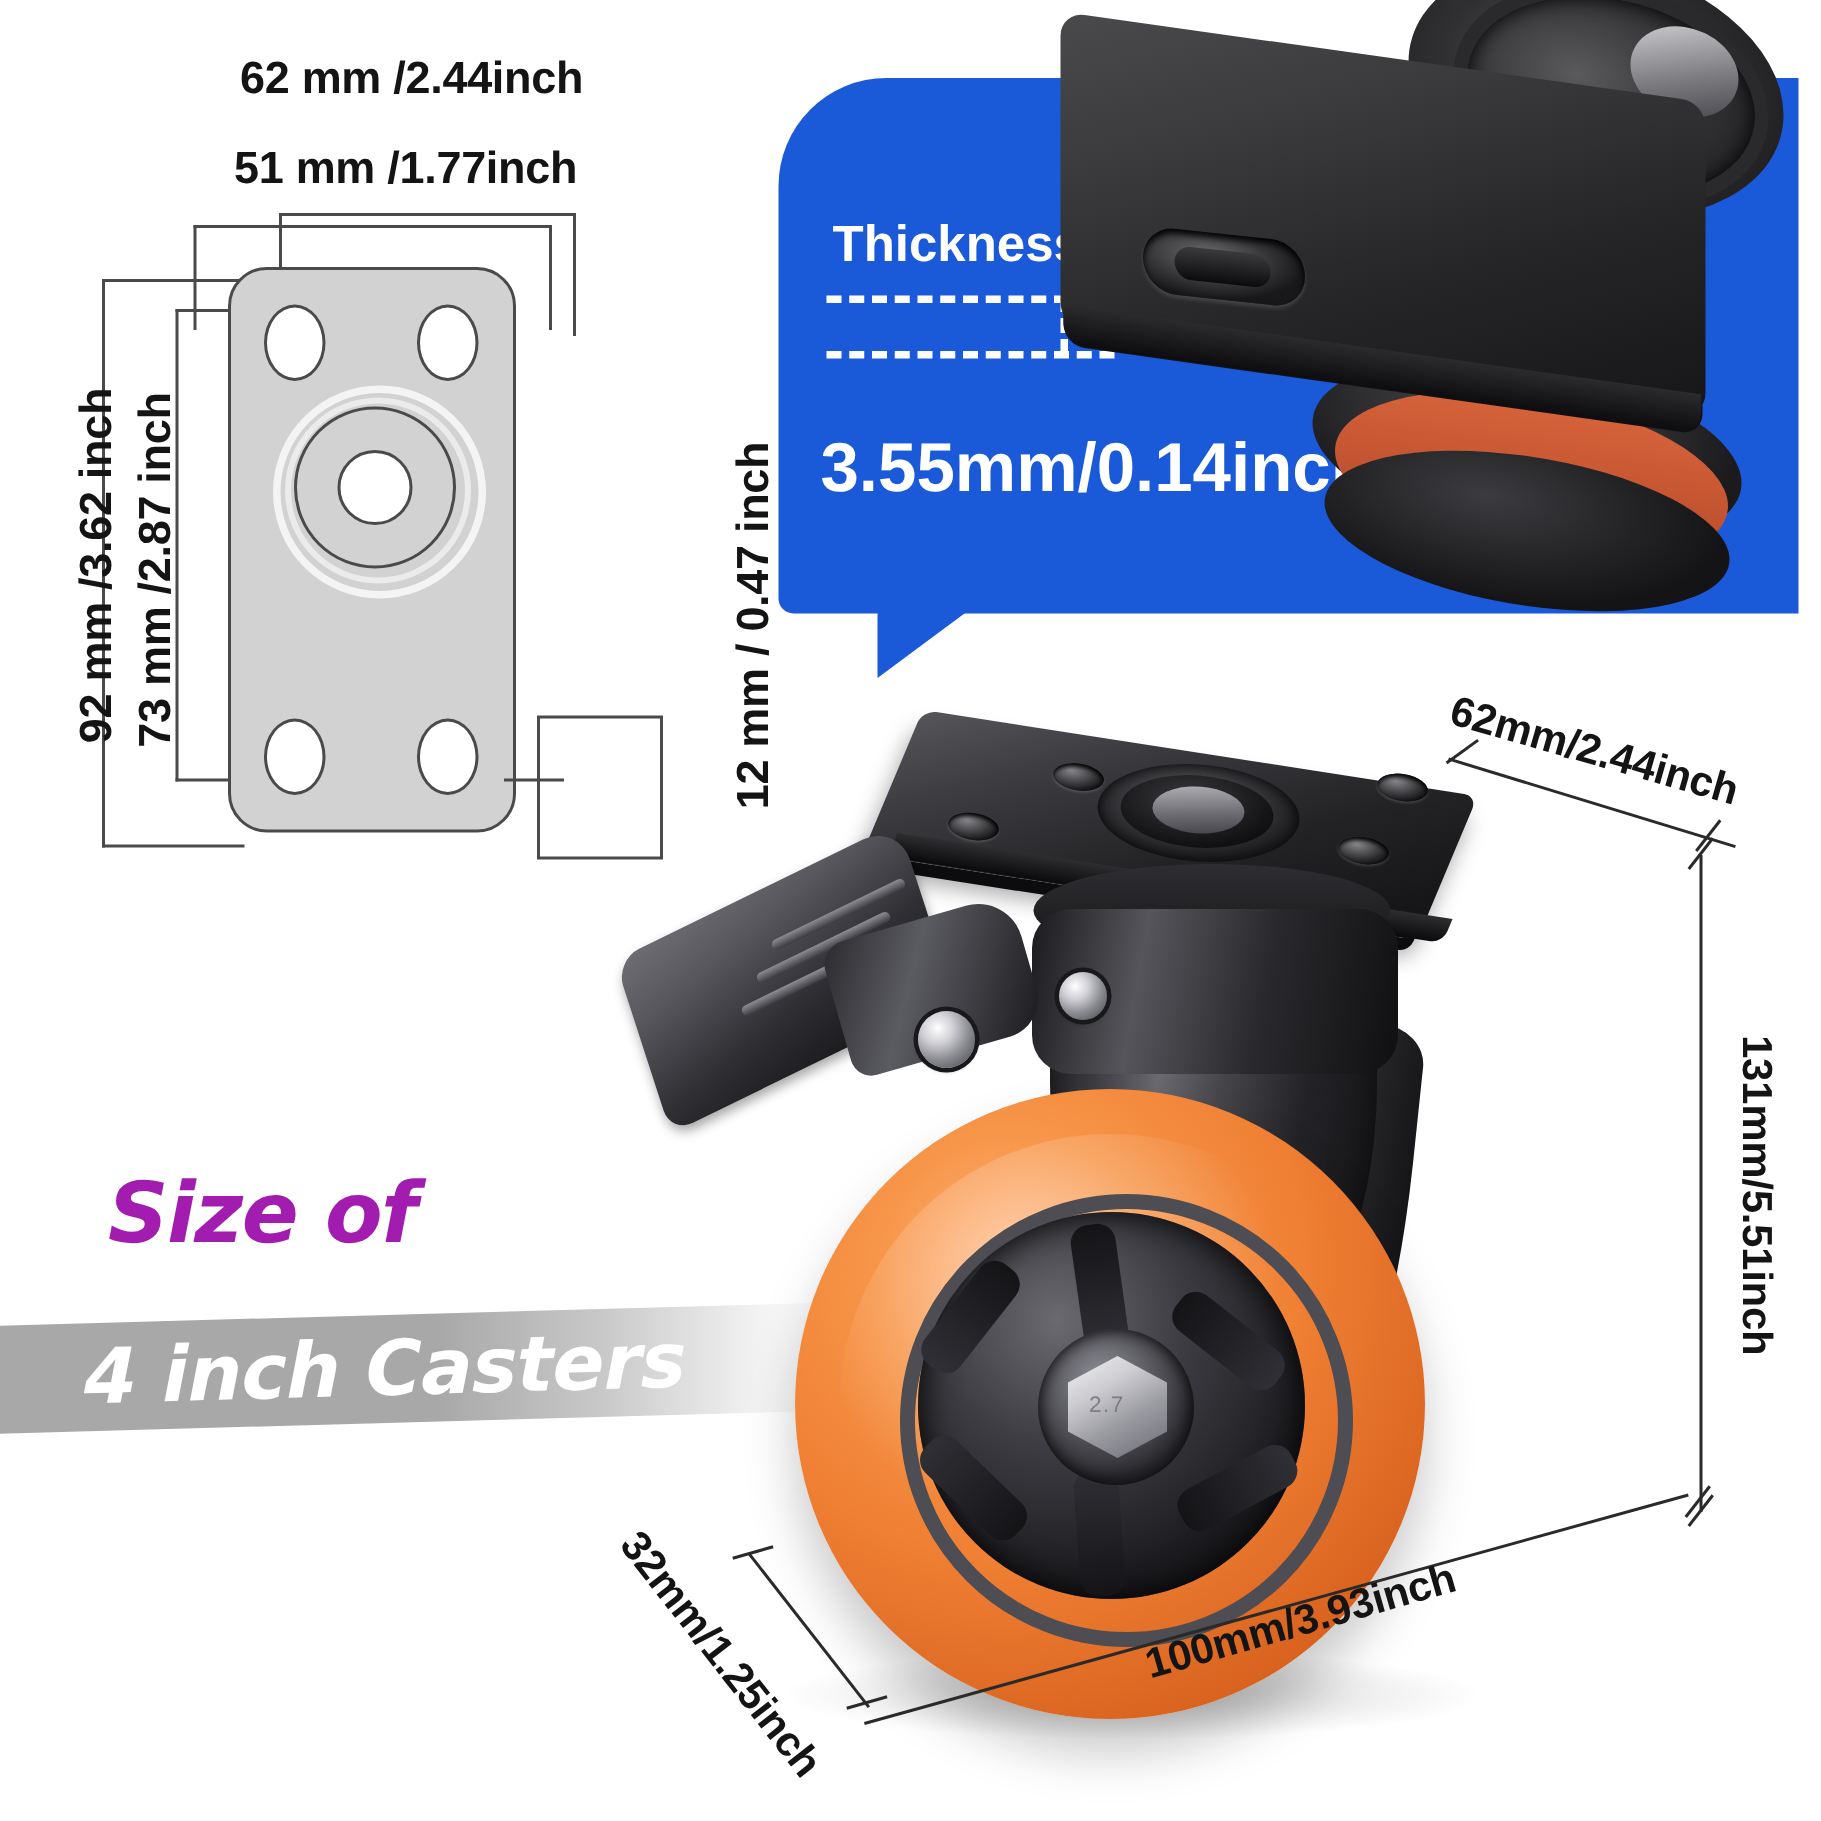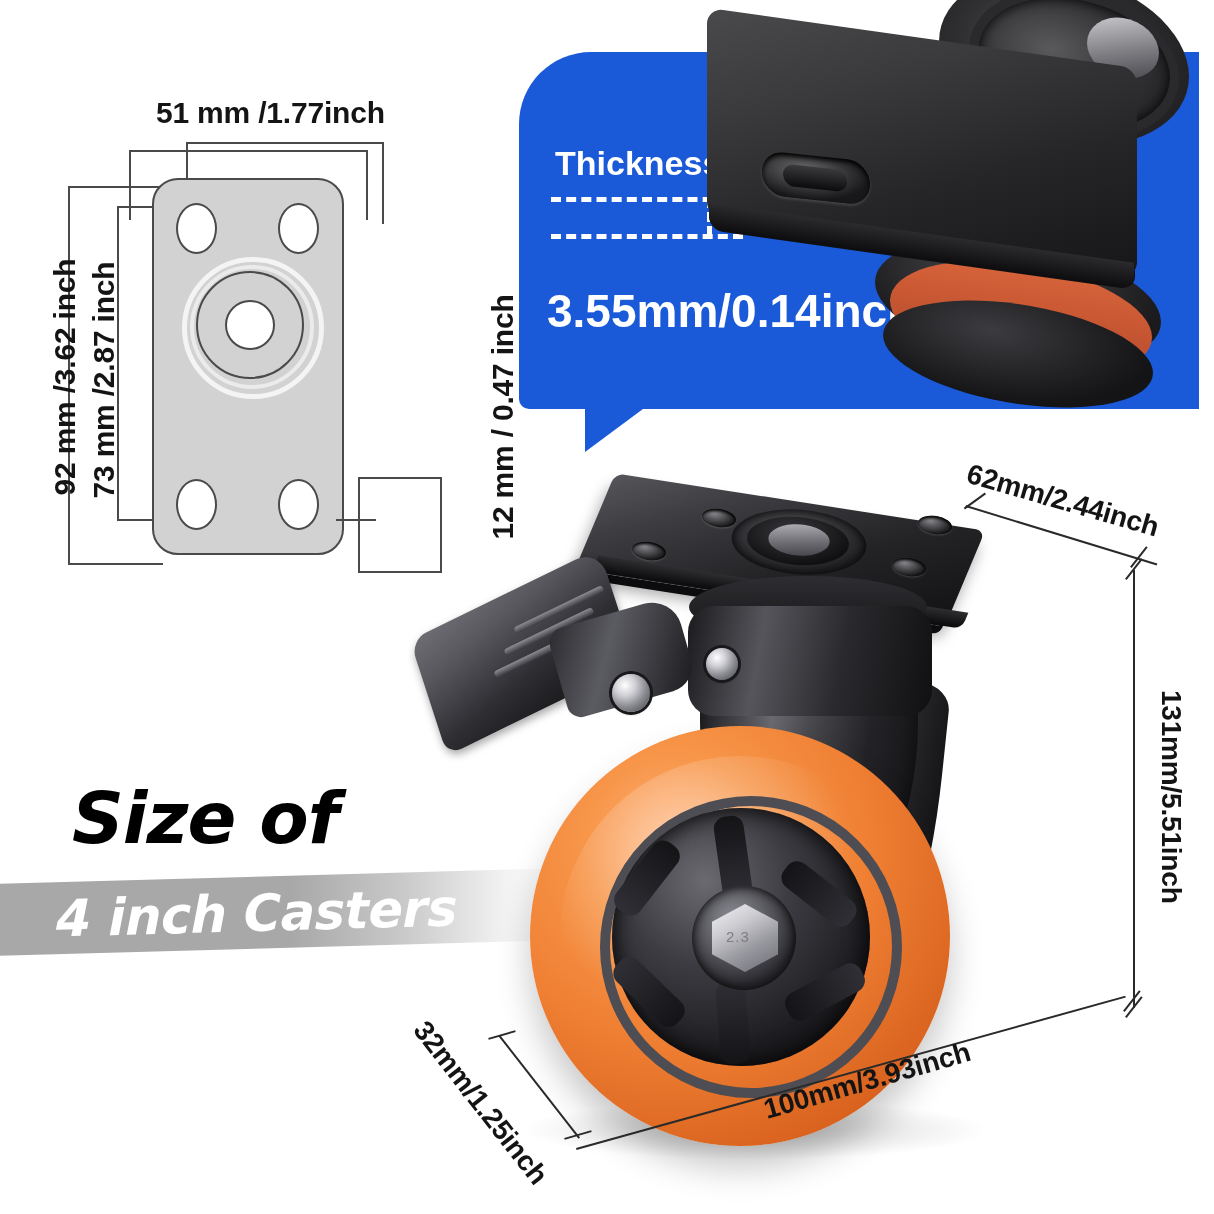--- a/index.html
+++ b/index.html
@@ -97,21 +97,21 @@
   }
   .hub-dark-sm2{
     position:absolute;left:176px;top:276px;width:270px;height:100px;border-radius:50%;
     background:radial-gradient(ellipse at 40% 30%,#3c3c40,#141416 70%);transform:skewY(8deg);
   }
 
   
   #headline{left:72px;top:782px;}
   #headline .big{
     font-family:"DejaVu Sans",sans-serif;font-style:italic;font-weight:700;
-    font-size:72px;color:#000000;letter-spacing:-1px;line-height:1;
+    font-size:56px;color:#a21caf;letter-spacing:-1px;line-height:1;
   }
   #banner{
     left:0;top:876px;width:560px;height:72px;
     background:linear-gradient(90deg,#a8a8a8 0%,#a8a8a8 52%,#c9c9c9 72%,#f2f2f2 90%,#ffffff 100%);
     transform:skewY(-1.6deg);
   }
   #banner-text{
     left:56px;top:884px;font-family:"DejaVu Sans",sans-serif;font-style:italic;
     font-weight:700;font-size:51px;color:#ffffff;letter-spacing:-0.5px;
     transform:skewY(-1.6deg);
@@ -253,20 +253,21 @@
 </head>
 <body>
 
 <div id="stage">
 
   <div class="abs" id="tech-drawing">
 
     <div class="abs lead v" style="left:129px;top:150px;height:70px;"></div>
     <div class="abs lead v" style="left:366px;top:150px;height:70px;"></div>
     <div class="abs lead h" style="left:129px;top:150px;width:239px;"></div>
+    <div class="abs dimtext" style="left:160px;top:36px;font-size:30px;">62 mm /2.44inch</div>
 
     <div class="abs lead v" style="left:186px;top:142px;height:82px;"></div>
     <div class="abs lead v" style="left:382px;top:142px;height:82px;"></div>
     <div class="abs lead h" style="left:186px;top:142px;width:198px;"></div>
     <div class="abs dimtext" style="left:156px;top:96px;font-size:30px;">51 mm /1.77inch</div>
 
     <div class="abs lead h" style="left:68px;top:186px;width:95px;"></div>
     <div class="abs lead h" style="left:68px;top:563px;width:95px;"></div>
     <div class="abs lead v" style="left:68px;top:186px;height:379px;"></div>
     <div class="abs dimtext vlabel" style="left:-75px;top:360px;width:280px;text-align:center;font-size:30px;transform:rotate(-90deg);">92 mm /3.62 inch</div>
@@ -356,21 +357,21 @@
 
     <div class="spoke" style="left:232px;top:356px;width:30px;height:84px;transform:rotate(38deg);"></div>
     <div class="spoke" style="left:318px;top:336px;width:30px;height:84px;transform:rotate(-8deg);"></div>
     <div class="spoke" style="left:404px;top:372px;width:30px;height:84px;transform:rotate(-52deg);"></div>
     <div class="spoke" style="left:410px;top:470px;width:30px;height:84px;transform:rotate(-118deg);"></div>
     <div class="spoke" style="left:318px;top:500px;width:30px;height:84px;transform:rotate(176deg);"></div>
     <div class="spoke" style="left:234px;top:470px;width:30px;height:84px;transform:rotate(134deg);"></div>
 
     <div class="axle-ring"></div>
     <div class="hex-bolt"></div>
-    <div class="hex-mark">2.3</div>
+    <div class="hex-mark">2.7</div>
   </div>
 
   <div class="abs dimline" style="left:966px;top:505px;width:200px;height:2.4px;transform:rotate(17deg);"></div>
   <div class="abs tick" style="left:962px;top:500px;width:26px;height:2.4px;transform:rotate(-36deg);"></div>
   <div class="abs tick" style="left:1126px;top:556px;width:26px;height:2.4px;transform:rotate(-52deg);"></div>
   <div class="abs dimtext" style="left:972px;top:458px;font-size:28px;transform:rotate(16deg);transform-origin:0 0;">62mm/2.44inch</div>
 
   <div class="abs dimline" style="left:1133px;top:570px;width:2.4px;height:438px;"></div>
   <div class="abs tick" style="left:1121px;top:568px;width:26px;height:2.4px;transform:rotate(-52deg);"></div>
   <div class="abs tick" style="left:1121px;top:1006px;width:26px;height:2.4px;transform:rotate(-52deg);"></div>

